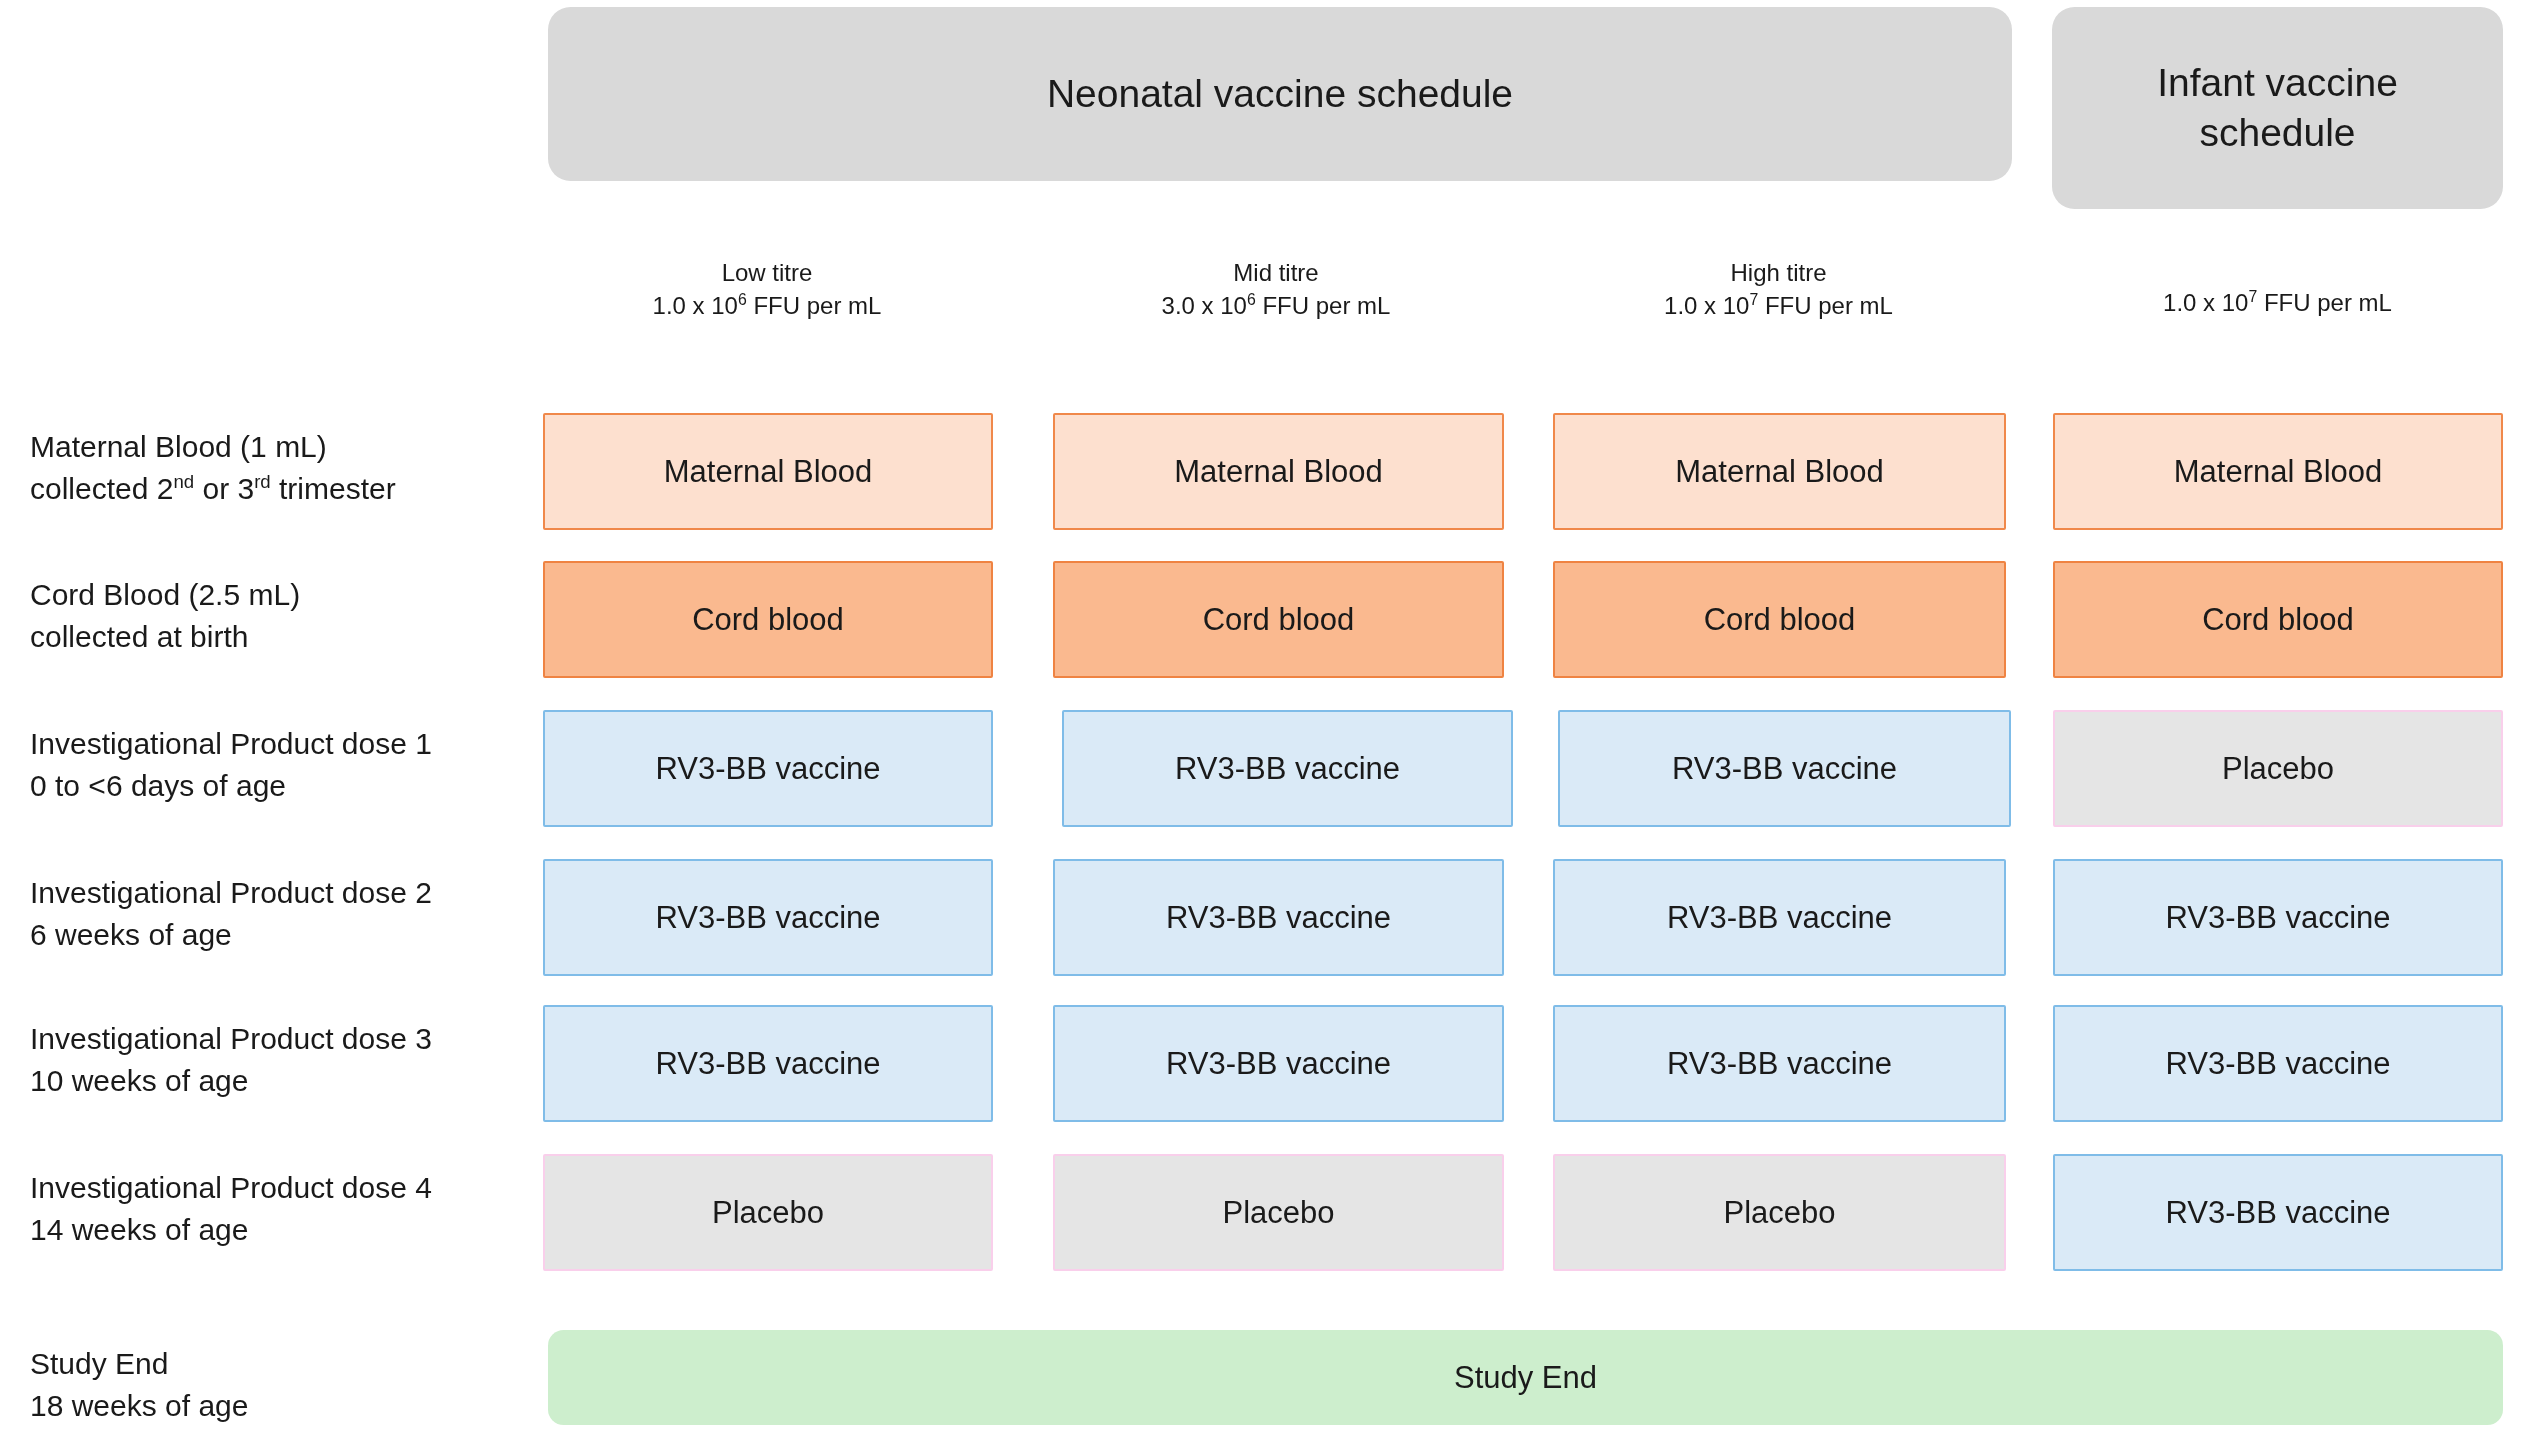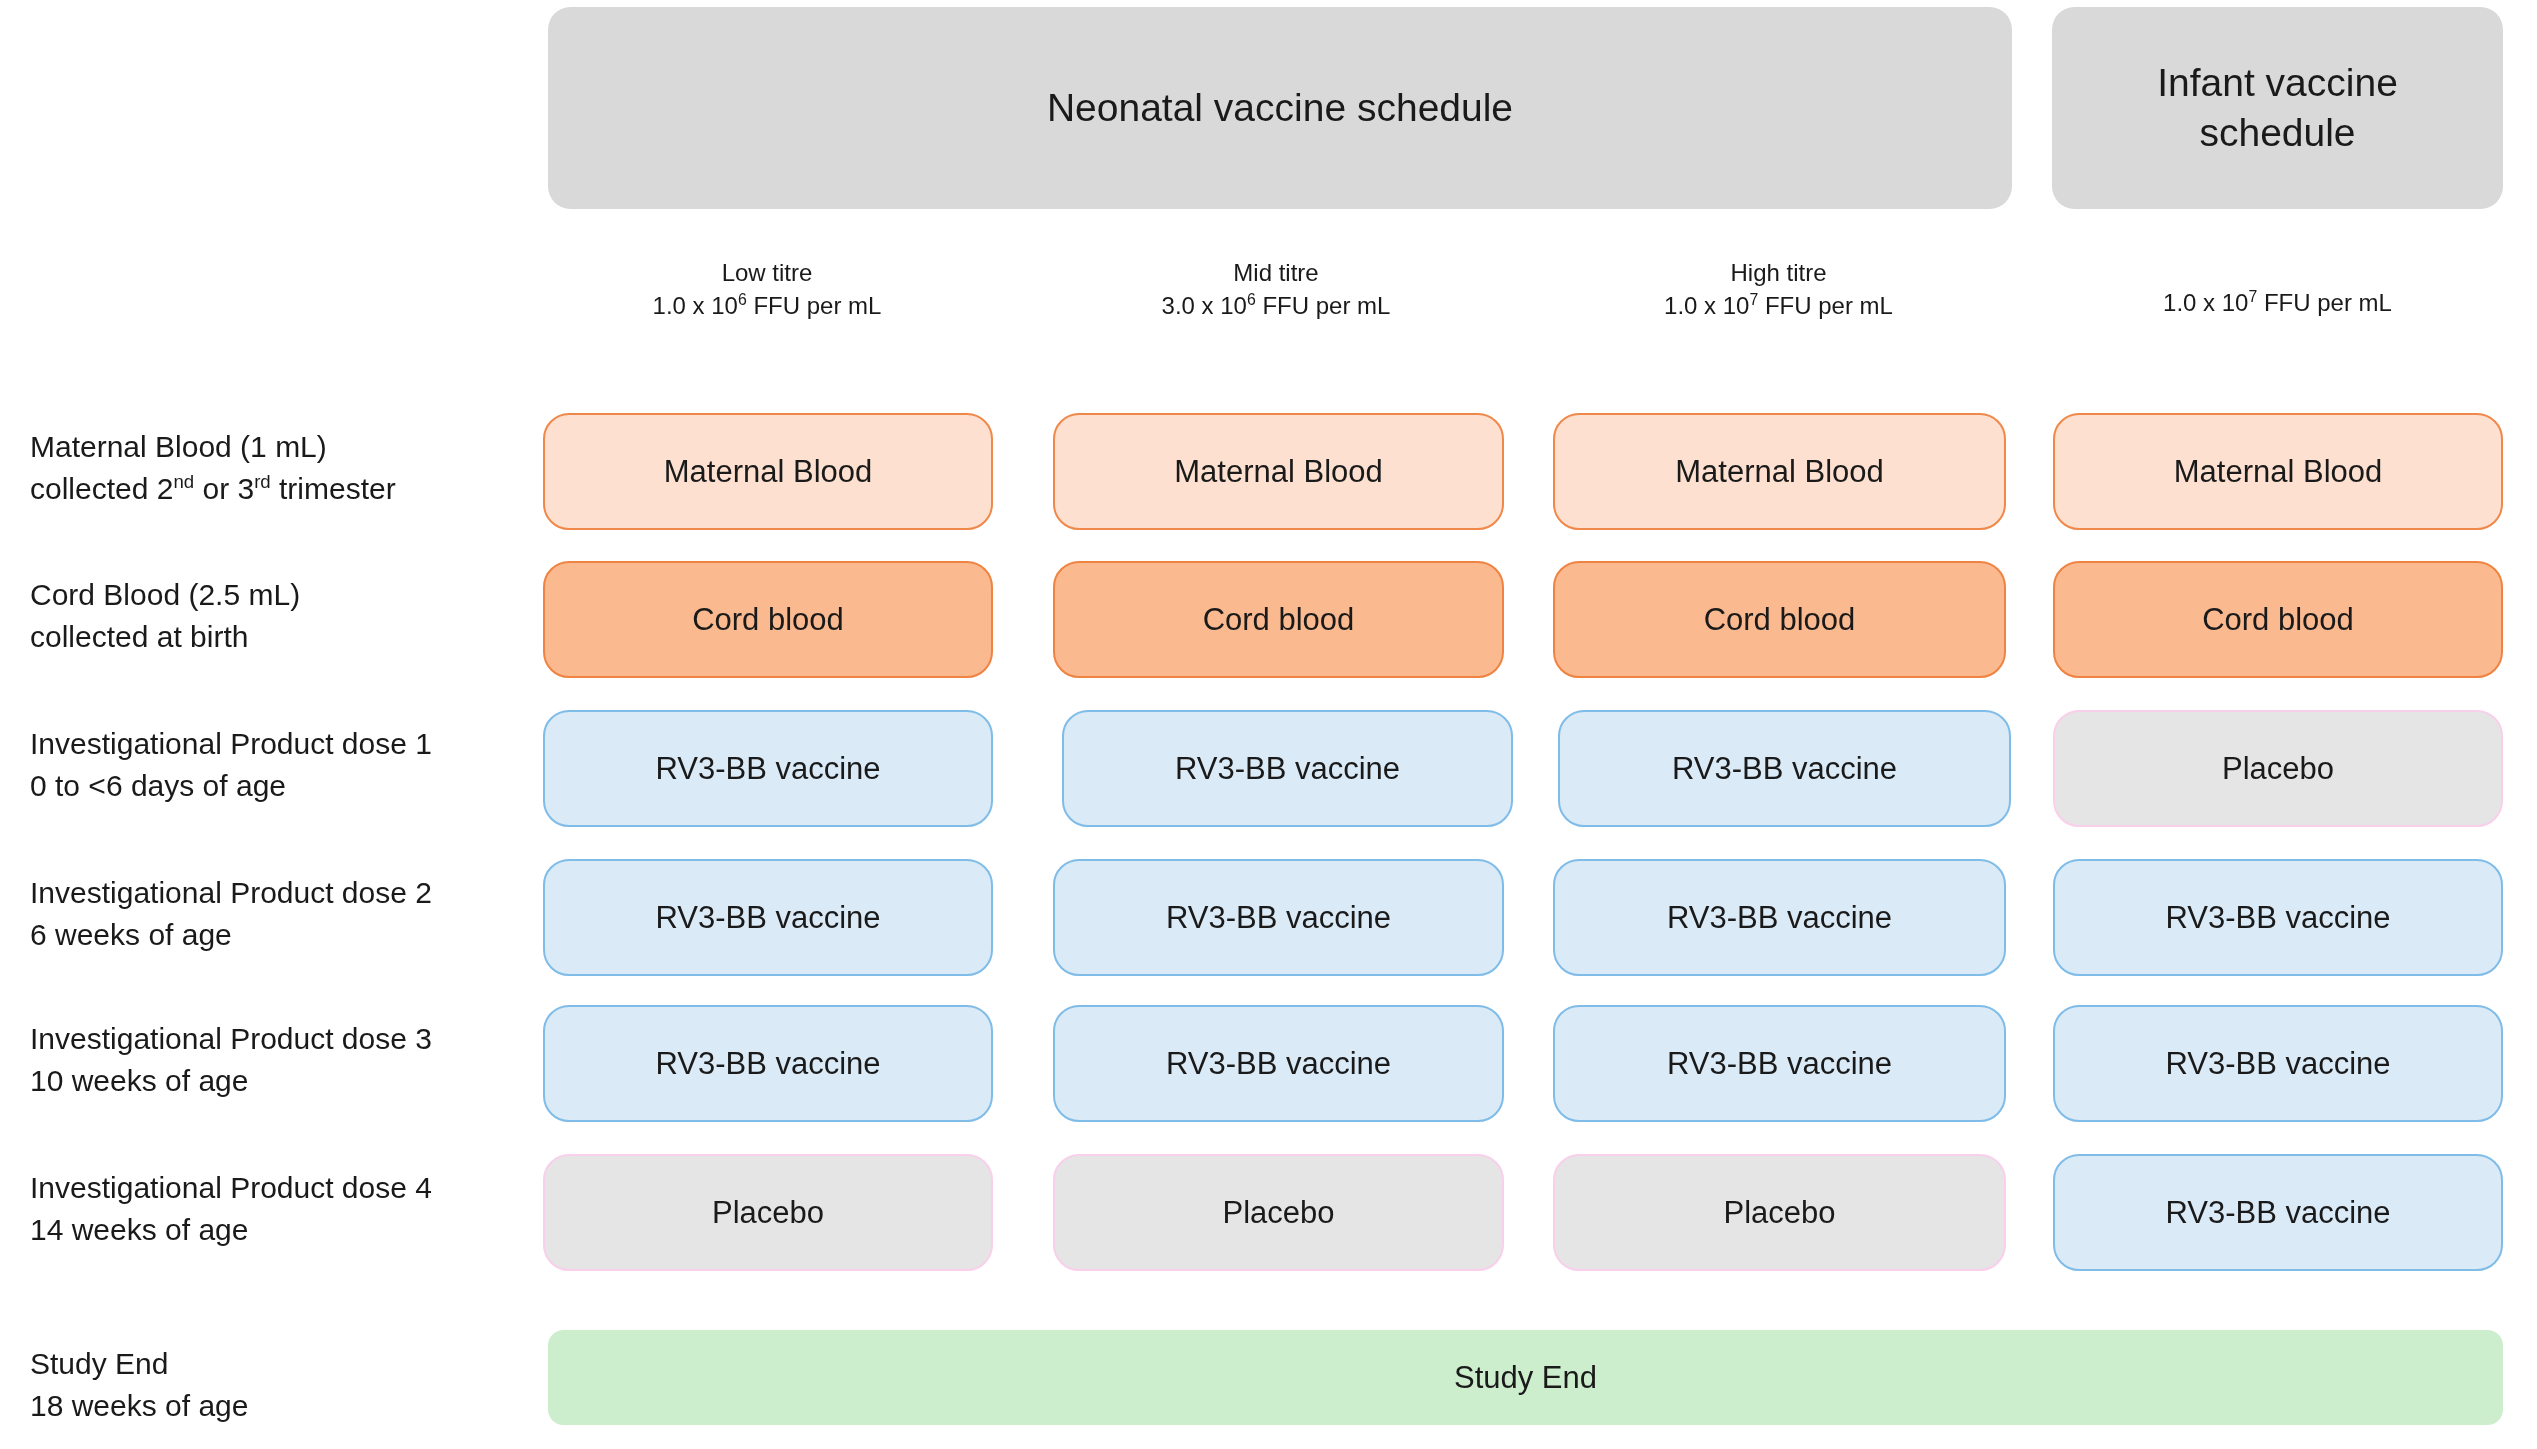--- a/index.html
+++ b/index.html
@@ -18,21 +18,21 @@
     background: #d9d9d9;
     border-radius: 22.5px;
     display: flex;
     align-items: center;
     justify-content: center;
     text-align: center;
     font-size: 39px;
     line-height: 1.28;
     color: #1a1a1a;
   }
-  #band-neonatal { left: 548px; top: 7px; width: 1464px; height: 202px; }
+  #band-neonatal { left: 548px; top: 7px; width: 1464px; height: 174px; }
   #band-infant   { left: 2052px; top: 7px; width: 451px; height: 202px; }
 
   
   .col-caption {
     position: absolute;
     top: 256px;
     text-align: center;
     font-size: 24px;
     line-height: 1.38;
     color: #1a1a1a;
@@ -54,21 +54,21 @@
   .row-label sup { font-size: 0.62em; vertical-align: super; line-height: 0; }
   .row-label .l1, .row-label .l2 { display: block; white-space: nowrap; }
 
   
   .cell {
     position: absolute;
     display: flex;
     align-items: center;
     justify-content: center;
     text-align: center;
-    border-radius: 26px;
+    border-radius: 2px;
     font-size: 31px;
     color: #1a1a1a;
   }
   .cell.maternal { background: #fde0cf; border: 2.6px solid #f0884a; }
   .cell.cord     { background: #fab98f; border: 2.6px solid #ef8342; justify-content: center; }
   .cell.vaccine  { background: #daeaf7; border: 2.6px solid #7fbce8; }
   .cell.placebo  { background: #e5e5e5; border: 2.6px solid #f9cfeb; text-align: right; }
 
   
   #study-end-bar {

